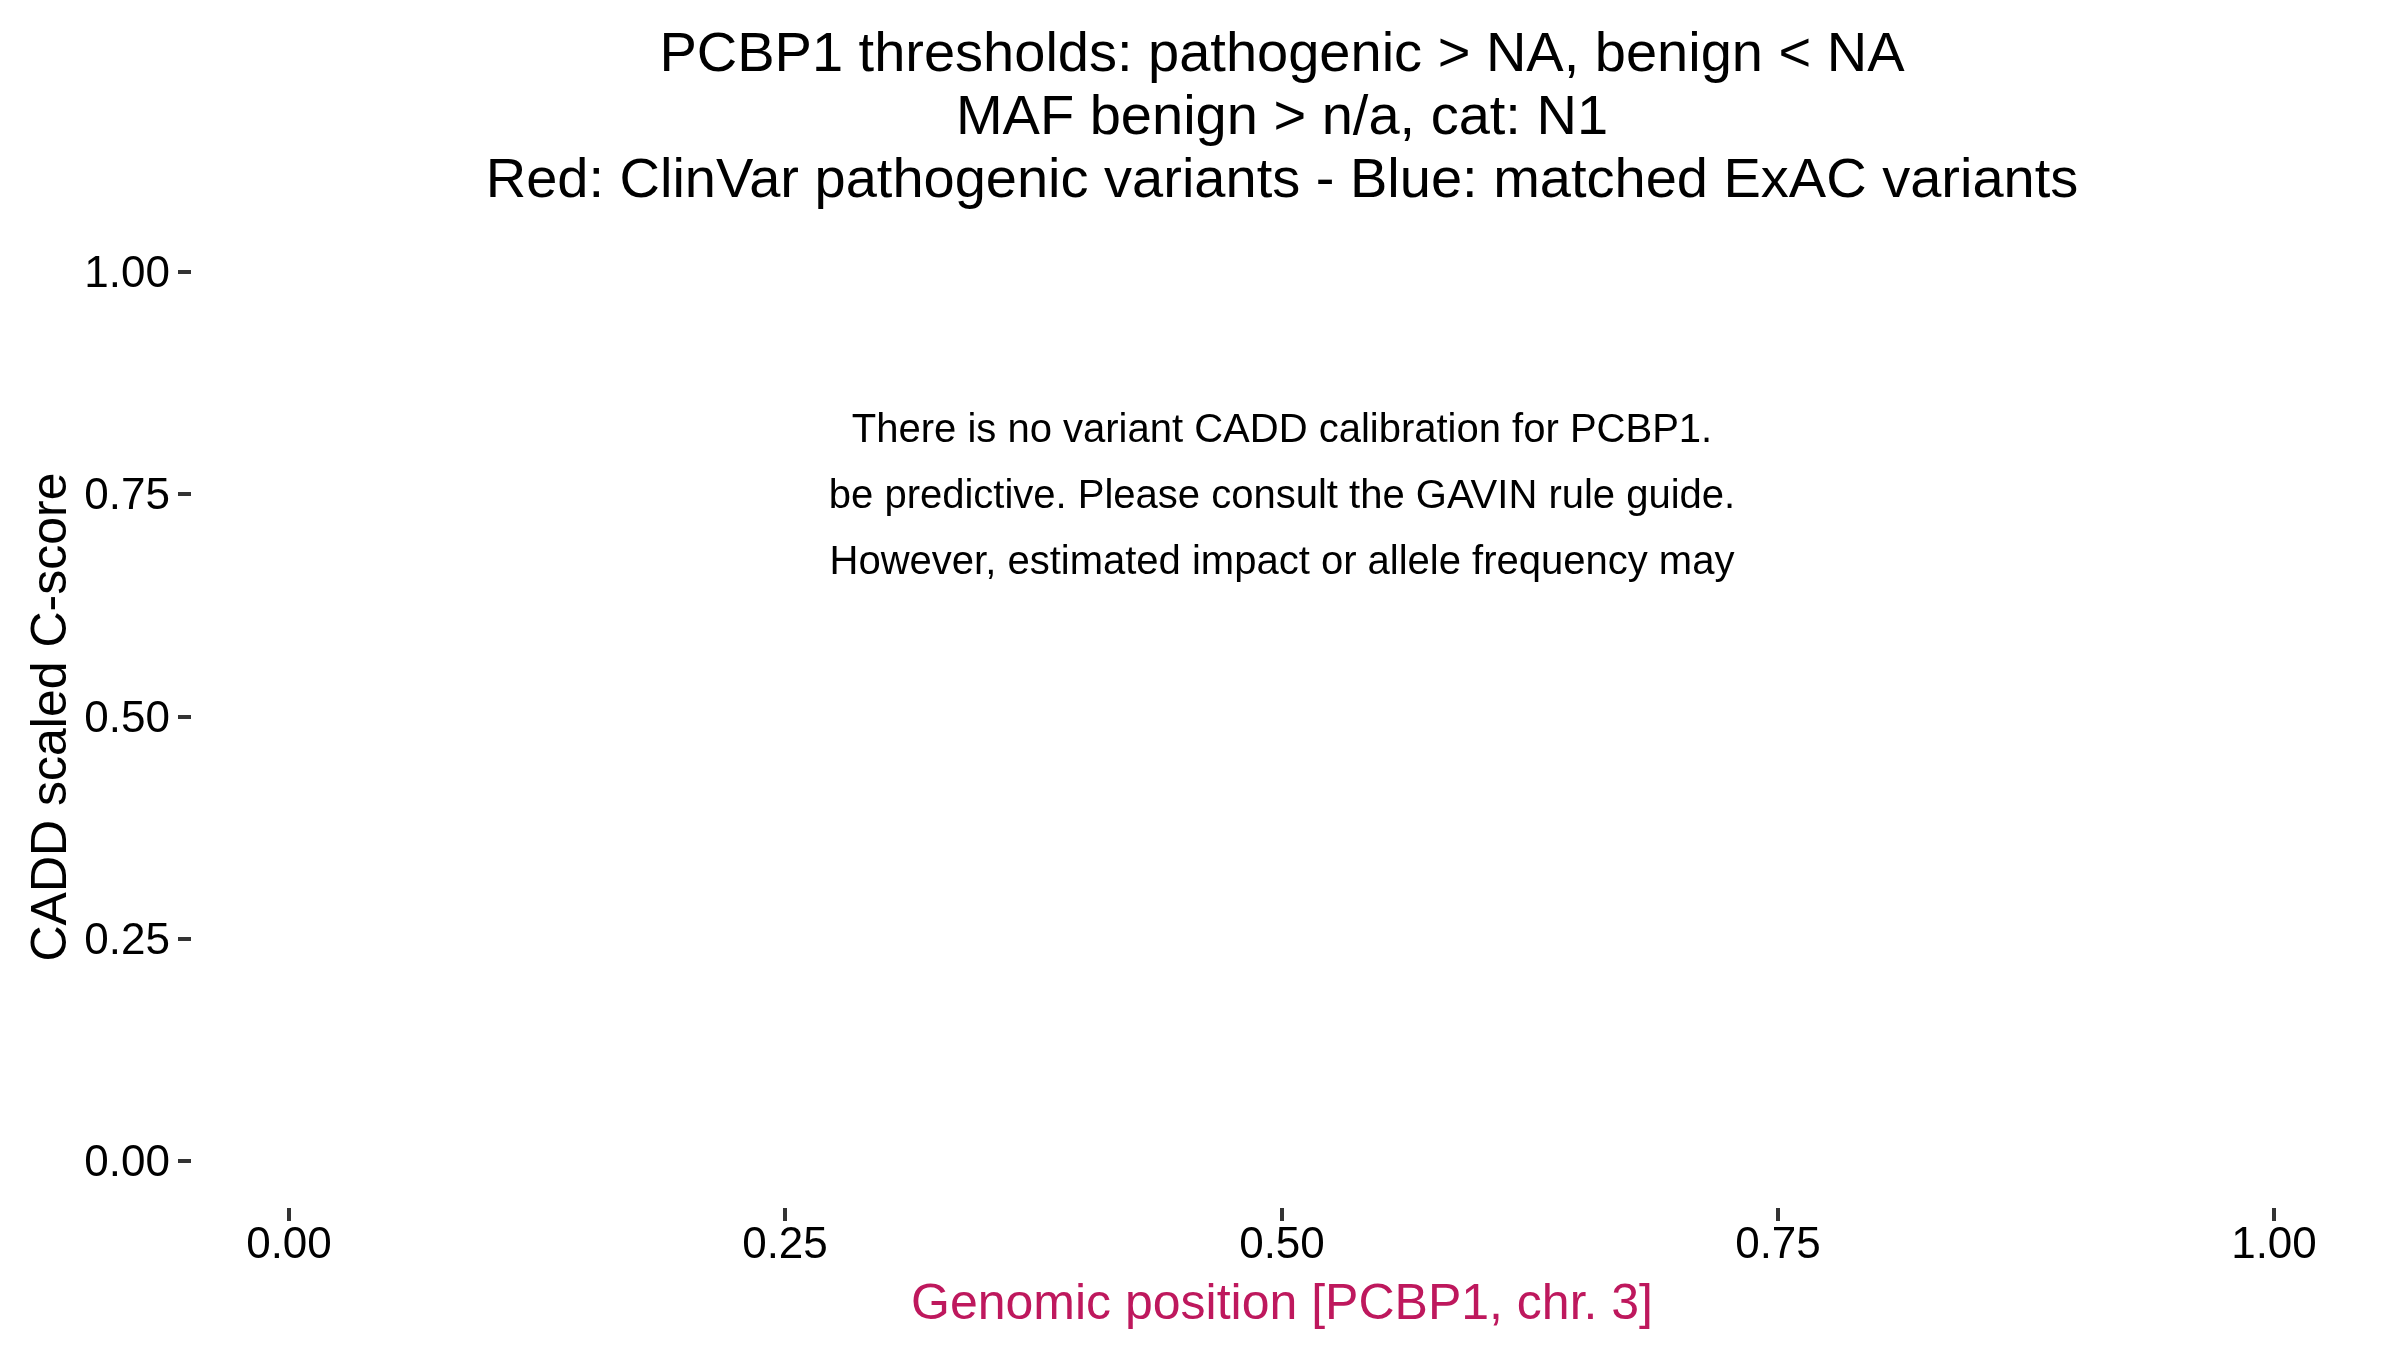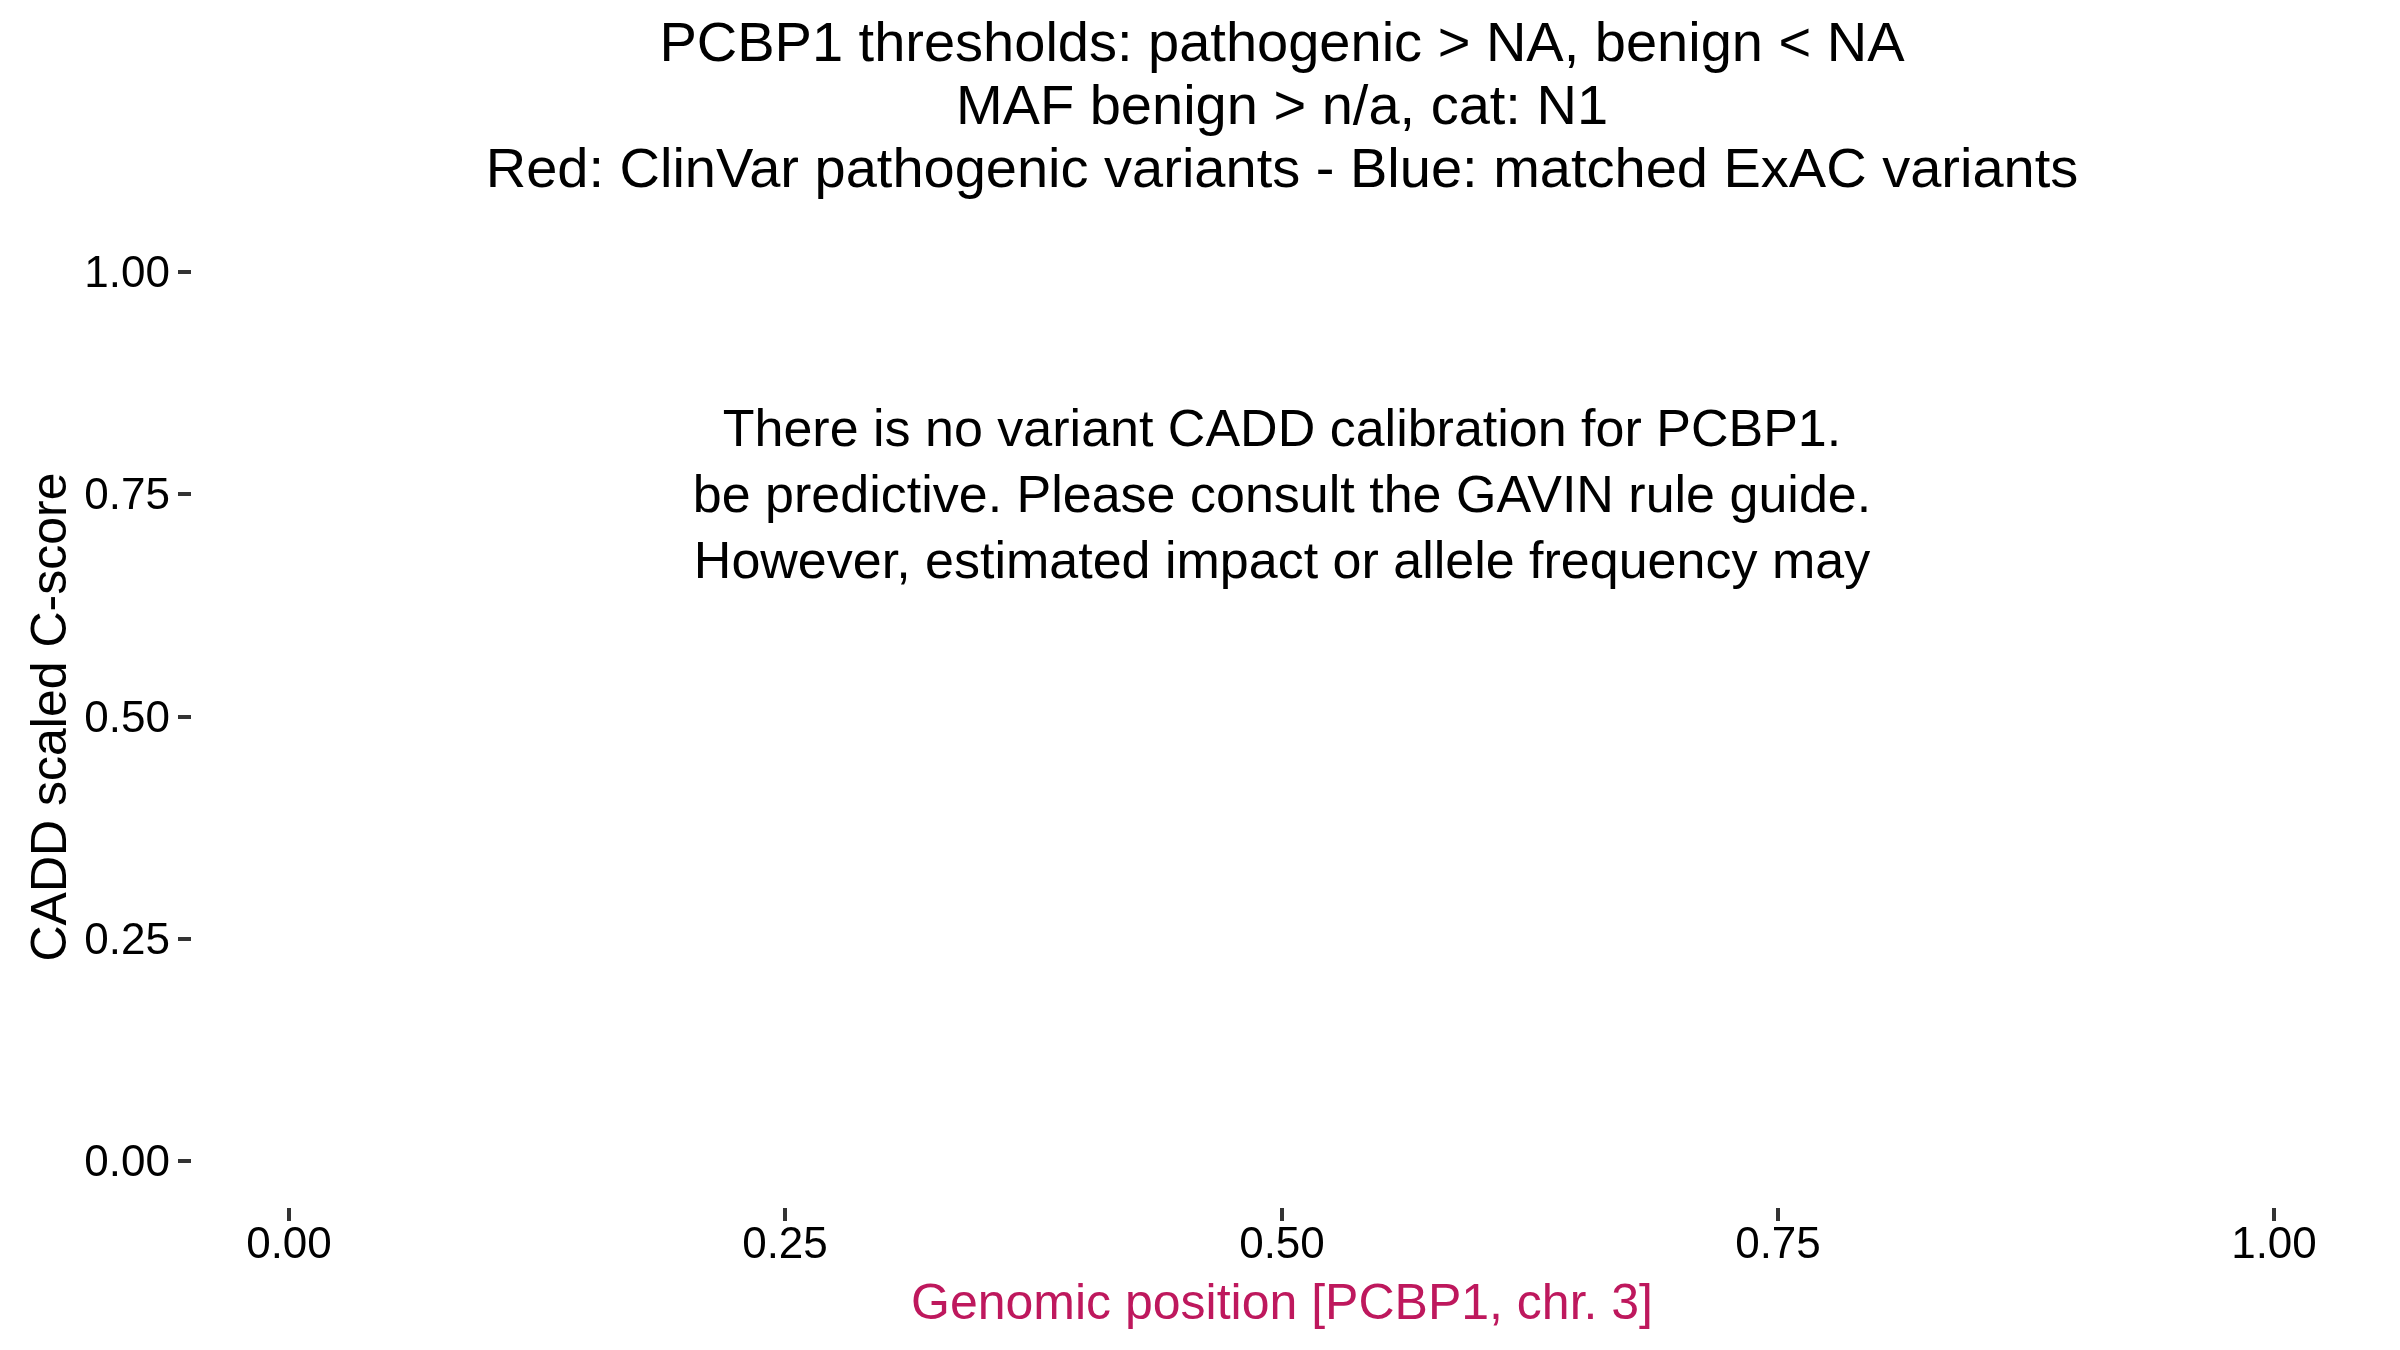--- a/index.html
+++ b/index.html
@@ -8,34 +8,34 @@
     width: 2400px;
     height: 1350px;
     background: #ffffff;
     font-family: "Liberation Sans", "DejaVu Sans", sans-serif;
     color: #000000;
     overflow: hidden;
   }
   .title-block {
     position: absolute;
     left: 182px;
-    top: 10px;
+    top: 20px;
     width: 2200px;
     text-align: center;
     font-size: 56px;
     line-height: 63px;
     color: #000000;
   }
   .annotation-block {
     position: absolute;
     left: 182px;
     top: 395px;
     width: 2200px;
     text-align: center;
-    font-size: 52px;
+    font-size: 40px;
     line-height: 66px;
     color: #000000;
   }
   .y-axis-title {
     position: absolute;
     left: 49px;
     top: 717px;
     transform: translate(-50%, -50%) rotate(-90deg);
     white-space: nowrap;
     font-size: 50px;

